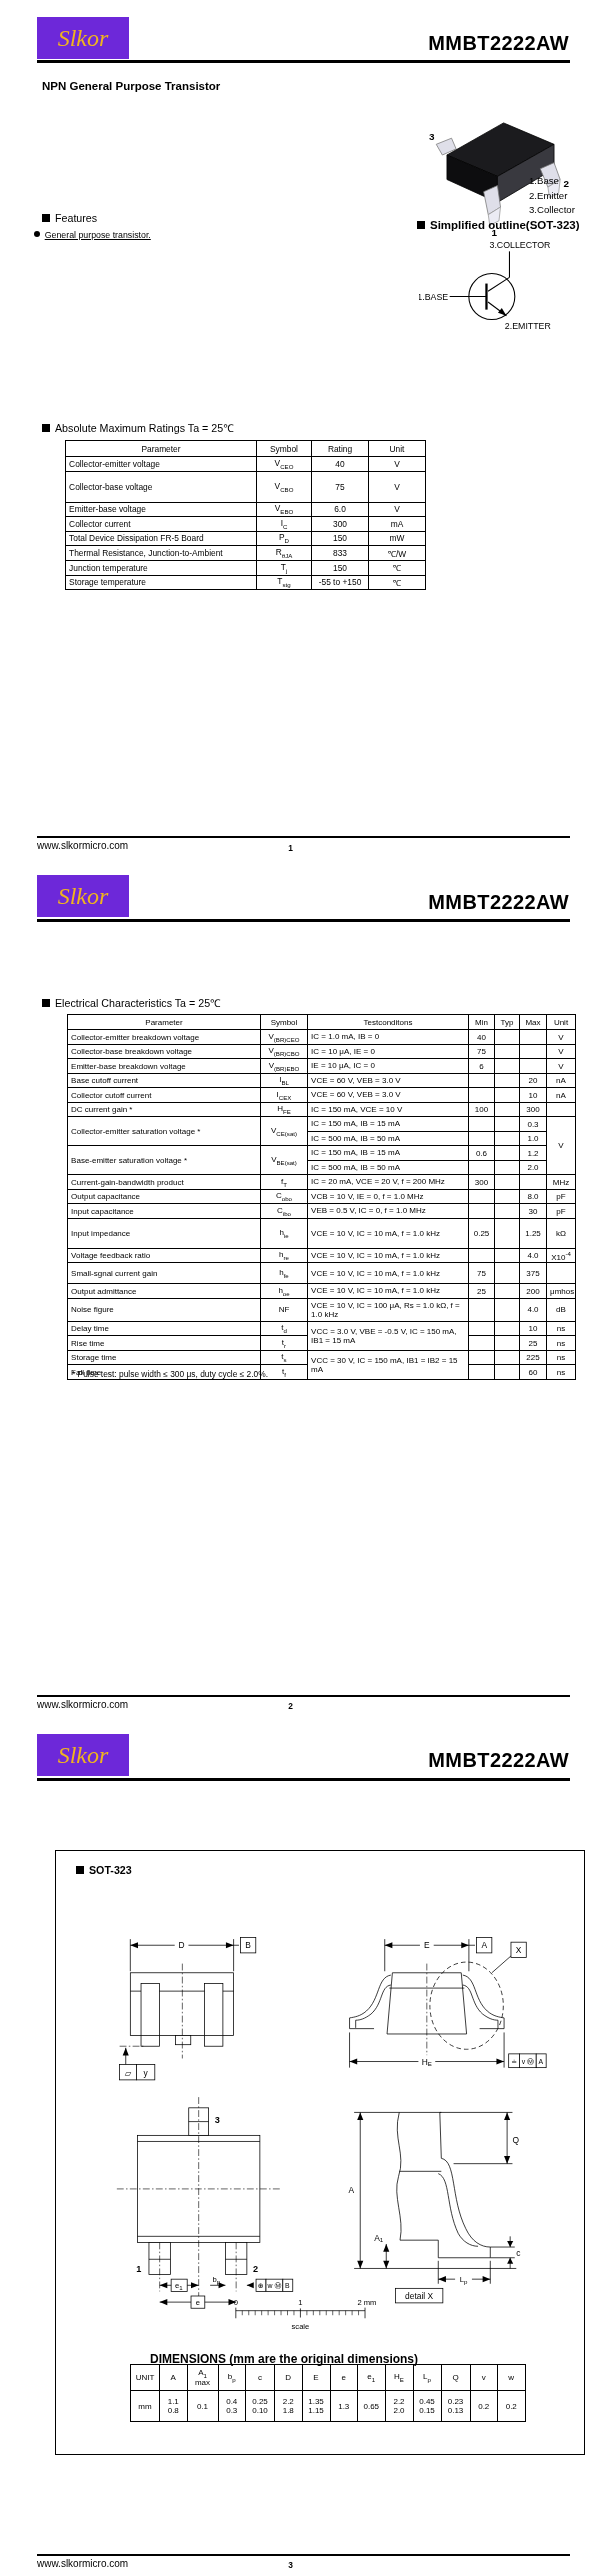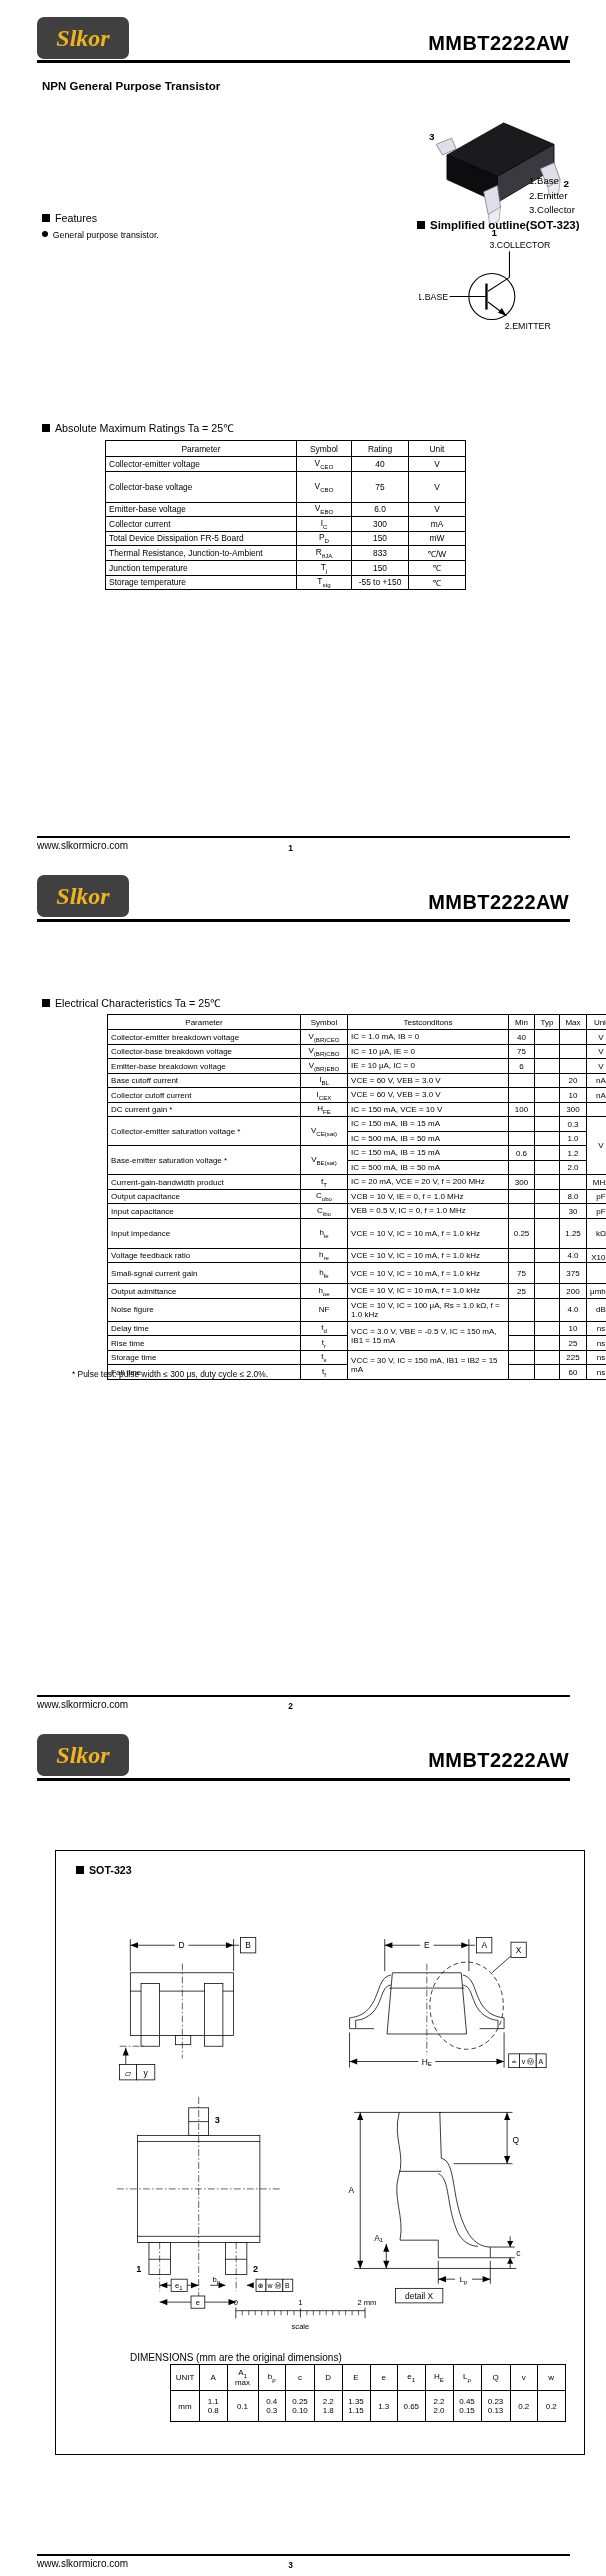--- a/index.html
+++ b/index.html
@@ -1,51 +1,51 @@
 <!DOCTYPE html>
 <html style="font-size:12.2px"><head>
 <meta charset="utf-8">
 <style>
   html,body{margin:0;padding:0;background:#fff;}
   .sheet{position:relative;width:606px;height:2576px;background:#fff;color:#000;
          font-family:"Liberation Sans",sans-serif;overflow:hidden;}
   .abs{position:absolute;}
-  .logo{width:92px;height:42px;background:#404040;display:flex;align-items:center;justify-content:center;
-        font-family:"Liberation Serif",serif;font-style:italic;font-weight:bold;font-size:24px;color:#f0b41e;border-radius:7px;}
+  .logo{width:92px;height:42px;background:#6d28d9;display:flex;align-items:center;justify-content:center;
+        font-family:"Liberation Serif",serif;font-style:italic;font-weight:normal;font-size:24px;color:#f0b41e;}
   .partnum{font-weight:bold;font-size:20px;letter-spacing:0.4px;font-family:"Liberation Sans",sans-serif;}
   .rule{background:#000;height:3.1px;width:533px;}
   .frule{background:#000;height:2.3px;width:533px;}
   .site{font-size:10px;}
   .pgnum{font-size:8.4px;font-weight:bold;text-align:center;width:581px;}
   .subtitle{font-weight:bold;font-size:11.5px;}
   .secttl{font-size:10.7px;}
   .sectblk{font-weight:bold;font-size:11.5px;}
   .sq{display:inline-block;width:7.6px;height:7.6px;background:#000;margin-right:5.4px;}
   .blt{display:inline-block;width:6.1px;height:6.1px;border-radius:50%;background:#000;margin-right:4.6px;vertical-align:0.8px;}
   .feat{font-size:8.8px;}
   .pinlist{font-size:9.6px;line-height:14.5px;}
-  table{border-collapse:collapse;table-layout:fixed;margin-left:40px;}
+  table{border-collapse:collapse;table-layout:fixed;}
   .dt td,.dt th{border:0.8px solid #000;font-weight:normal;padding:0 3.1px;overflow:hidden;white-space:nowrap;}
   .dt{border:1.5px solid #000;}
   .dt th{text-align:center;}
   .absTbl{font-size:8.4px;}
   .absTbl td{text-align:center;}
   .absTbl td:first-child{text-align:left;}
   .elecTbl{font-size:8px;}
   .elecTbl td{text-align:center;}
   .elecTbl td.l{text-align:left;}
   .elecTbl td.cond{white-space:normal;line-height:9.2px;}
   .dimsTbl{font-size:8px;text-align:center;}
   .dimsTbl td{text-align:center;}
   sub{font-size:6.1px;}
   sup{font-size:6.1px;}
   .l2{display:block;}
   .fnote{font-size:8.4px;}
   .outbox{border:0.8px solid #000;}
-  .dimttl{font-weight:normal;font-size:10px;}
+  .dimttl{font-weight:bold;font-size:12px;margin-left:20px;}
   svg text{font-family:"Liberation Sans",sans-serif;fill:#000;}
 </style>
 </head>
 <body>
 
 <div class="sheet">
 
   <div class="abs logo" style="left:37px;top:17px;">
     <span>Slkor</span>
   </div>
@@ -70,21 +70,21 @@
 
   <div class="abs pinlist" style="left:529px;top:174px;">
     <div>1.Base</div>
     <div>2.Emitter</div>
     <div>3.Collector</div>
   </div>
 
   <div class="abs secttl" style="left:42px;top:212px;">
     <span class="sq"></span><span>Features</span>
   </div>
-  <div class="abs feat" style="left:42px;top:230px;">
+  <div class="abs feat" style="left:34px;top:230px;text-decoration:underline;">
     <span class="blt"></span><span>General purpose transistor.</span>
   </div>
 
   <div class="abs sectblk" style="left:417px;top:219px;">
     <span class="sq"></span><span>Simplified outline(SOT-323)</span>
   </div>
 
   <svg class="abs" style="left:419px;top:239px;" width="161" height="96" viewBox="0 0 210 125">
     <text x="92" y="12" font-size="11.5">3.COLLECTOR</text>
     <circle cx="95" cy="75" r="30" fill="none" stroke="#000" stroke-width="1.4"></circle>

